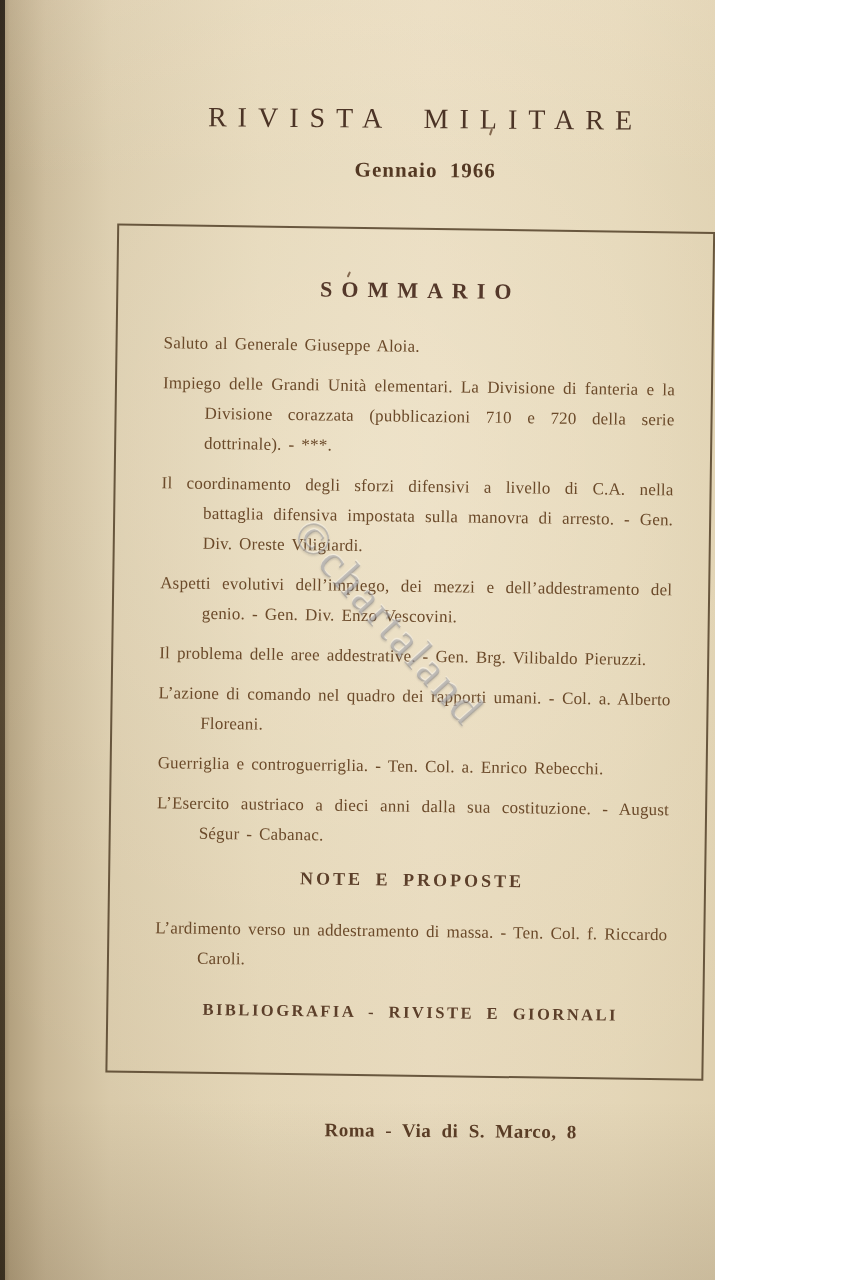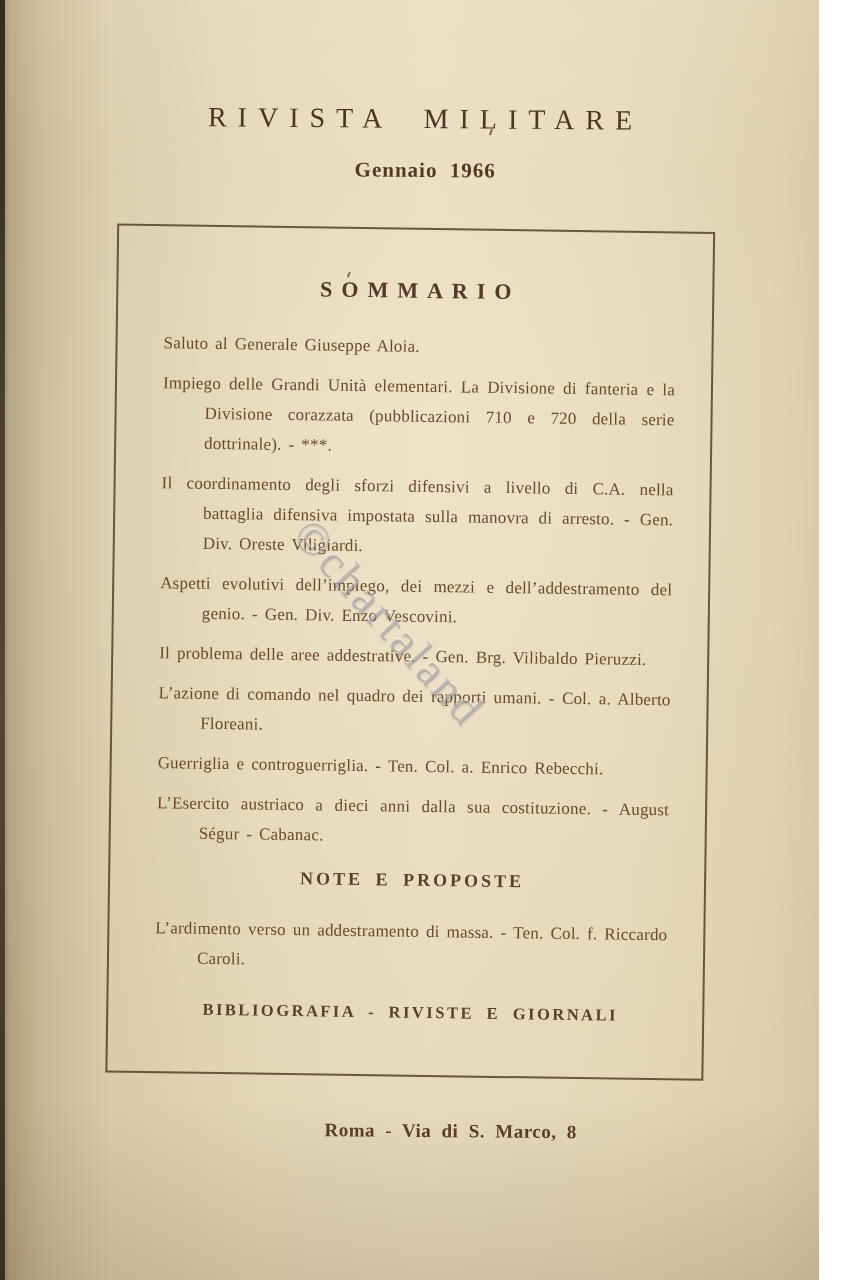--- a/index.html
+++ b/index.html
@@ -1,20 +1,20 @@
 <!DOCTYPE html>
 <html><head>
 <meta charset="utf-8">
 <style>
   * { margin:0; padding:0; box-sizing:border-box; }
   html,body { width:853px; height:1280px; overflow:hidden; }
   body { font-family:"Liberation Serif","DejaVu Serif",serif; }
 
   .photo {
-    position:relative; width:819px; height:1280px; overflow:hidden;
+    position:relative; width:715px; height:1280px; overflow:hidden;
     background-image:
       linear-gradient(180deg, rgba(255,242,224,0.14) 0%, rgba(0,0,0,0) 14%, rgba(0,0,0,0) 86%, rgba(70,50,28,0.14) 100%),
       radial-gradient(115% 85% at 52% 36%, rgba(255,249,232,0.30) 0%, rgba(255,249,232,0.08) 45%, rgba(0,0,0,0) 68%),
       linear-gradient(90deg, #8d7b5d 0px, #b3a17f 10px, #c9b897 45px, #d9caaa 110px, #e3d5b6 260px, #e7d9bc 430px, #e4d6b7 620px, #ddcead 770px, #d2c2a0 853px);
     background-color:#e4d6b8;
   }
 
   .edge-left {
     position:absolute; left:0; top:0; width:5px; height:1280px;
     background:linear-gradient(180deg, #1f1811 0%, #3a2f20 30%, #4a3c28 55%, #2b2215 100%);

